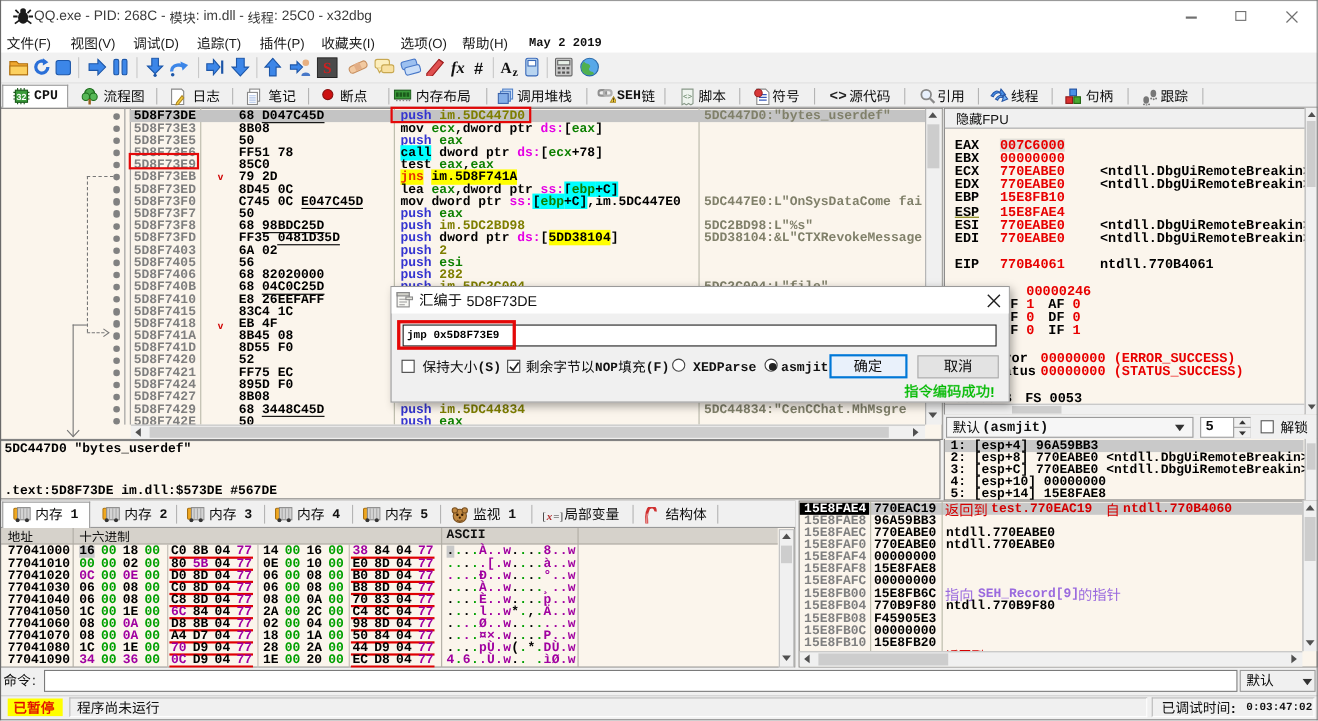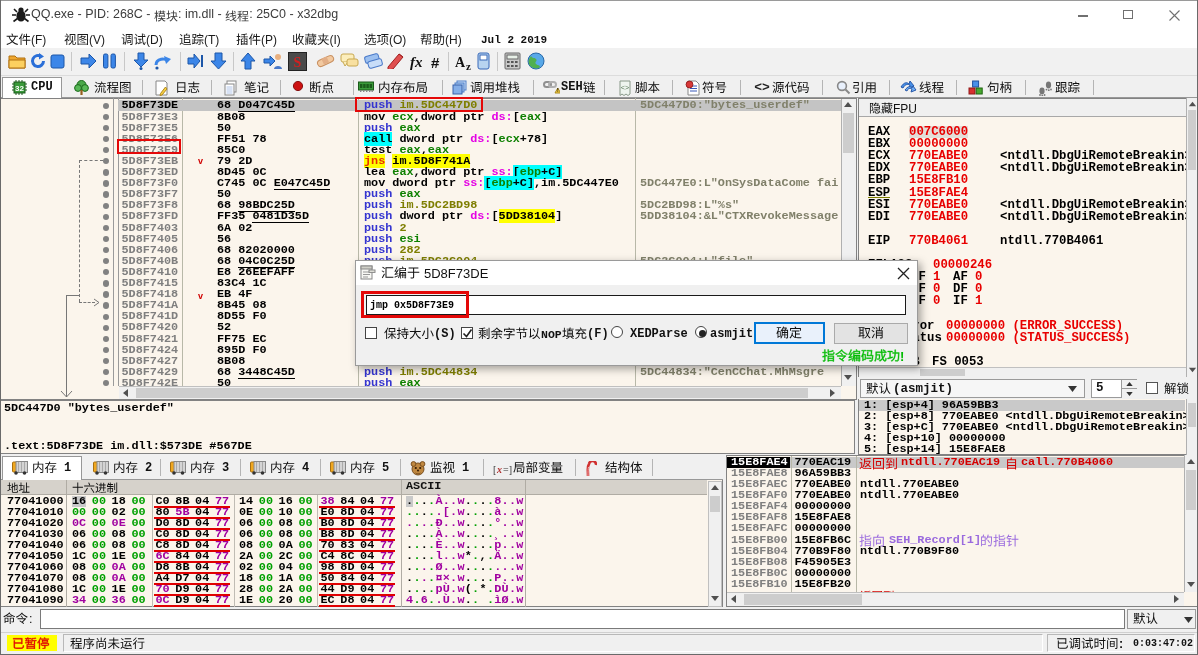--- a/index.html
+++ b/index.html
@@ -167,21 +167,21 @@
   </svg><span style="position:absolute;left:329.5px;top:33px;font:12px &quot;Liberation Sans&quot;;color:#1c1c1c">(I)</span><svg style="position:absolute;left:364px;top:33px;" width="25.0" height="12.5" viewBox="0 -880 2000 1000">
     <g transform="scale(1,-1)" fill="#1c1c1c">
       <use href="#g9009" x="0"></use>
       <use href="#g9879" x="1000"></use>
     </g>
   </svg><span style="position:absolute;left:389.0px;top:33px;font:12px &quot;Liberation Sans&quot;;color:#1c1c1c">(O)</span><svg style="position:absolute;left:420px;top:33px;" width="25.0" height="12.5" viewBox="0 -880 2000 1000">
     <g transform="scale(1,-1)" fill="#1c1c1c">
       <use href="#g5e2e" x="0"></use>
       <use href="#g52a9" x="1000"></use>
     </g>
-  </svg><span style="position:absolute;left:445.0px;top:33px;font:12px &quot;Liberation Sans&quot;;color:#1c1c1c">(H)</span><span style="position:absolute;left:481px;top:34px;font:bold 11px &quot;Liberation Mono&quot;;color:#111">Jul 2 2019</span><div style="position:absolute;left:0px;top:48px;width:1198px;height:28px;background:#f1f1f1;border-bottom:1px solid #dcdcdc;"></div>
+  </svg><span style="position:absolute;left:445.0px;top:33px;font:12px &quot;Liberation Sans&quot;;color:#1c1c1c">(H)</span><span style="position:absolute;left:481px;top:34px;font:bold 11px &quot;Liberation Mono&quot;;color:#111">May 2 2019</span><div style="position:absolute;left:0px;top:48px;width:1198px;height:28px;background:#f1f1f1;border-bottom:1px solid #dcdcdc;"></div>
 <svg style="position:absolute;left:8px;top:53px" width="19" height="17" viewBox="0 0 19 17">
     <path d="M1 3h6l2 2h8v10H1z" fill="#f0a830" stroke="#b07010"></path>
     <path d="M1 7h16v8H1z" fill="#fcd060" stroke="#b07010"></path>
   </svg>
 <svg style="position:absolute;left:29px;top:52px" width="18" height="18" viewBox="0 0 18 18">
     <path d="M14.5 9a5.5 5.5 0 1 1-2.2-4.4" fill="none" stroke="#2a6fd8" stroke-width="3"></path>
     <path d="M10 1l5 3.5-5 3z" fill="#2a6fd8"></path>
   </svg>
 <svg style="position:absolute;left:50px;top:54px" width="15" height="15" viewBox="0 0 15 15">
     <rect x="1" y="1" width="13" height="13" rx="2" fill="#3c86e8" stroke="#1c56a8"></rect>
@@ -611,30 +611,30 @@
   </svg><div style="position:absolute;left:744px;top:593.5px;width:118px;height:11px;background:#cdcdcd;"></div><div style="position:absolute;left:1184px;top:455px;width:14px;height:137px;background:#f0f0f0;border-left:1px solid #b0b0b0;"></div><svg style="position:absolute;left:1186px;top:457px" width="10" height="10" viewBox="0 0 10 10">
     <path d="M1 7l4-5 4 5z" fill="#505050"></path>
   </svg><svg style="position:absolute;left:1186px;top:580px" width="10" height="10" viewBox="0 0 10 10">
     <path d="M1 2l4 5 4-5z" fill="#505050"></path>
   </svg><div style="position:absolute;left:1186px;top:470px;width:10px;height:40px;background:#cdcdcd;"></div><svg style="position:absolute;left:859px;top:456.5px;" width="39" height="13" viewBox="0 -880 3000 1000">
     <g transform="scale(1,-1)" fill="#d40000">
       <use href="#g8fd4" x="0"></use>
       <use href="#g56de" x="1000"></use>
       <use href="#g5230" x="2000"></use>
     </g>
-  </svg><span class="c" style="position:absolute;left:901px;top:457px;color:#d40000">ntdll.770EAC19</span><svg style="position:absolute;left:1005px;top:456.5px;" width="13" height="13" viewBox="0 -880 1000 1000">
+  </svg><span class="c" style="position:absolute;left:901px;top:457px;color:#d40000">test.770EAC19</span><svg style="position:absolute;left:1005px;top:456.5px;" width="13" height="13" viewBox="0 -880 1000 1000">
     <g transform="scale(1,-1)" fill="#d40000">
       <use href="#g81ea" x="0"></use>
     </g>
-  </svg><span class="c" style="position:absolute;left:1021px;top:457px;color:#d40000">call.770B4060</span><svg style="position:absolute;left:859px;top:534.0px;" width="26" height="13" viewBox="0 -880 2000 1000">
+  </svg><span class="c" style="position:absolute;left:1021px;top:457px;color:#d40000">ntdll.770B4060</span><svg style="position:absolute;left:859px;top:534.0px;" width="26" height="13" viewBox="0 -880 2000 1000">
     <g transform="scale(1,-1)" fill="#9a6ade">
       <use href="#g6307" x="0"></use>
       <use href="#g5411" x="1000"></use>
     </g>
-  </svg><span class="c" style="position:absolute;left:889px;top:534.5px;color:#9a6ade">SEH_Record[1]</span><svg style="position:absolute;left:980px;top:534.0px;" width="39" height="13" viewBox="0 -880 3000 1000">
+  </svg><span class="c" style="position:absolute;left:889px;top:534.5px;color:#9a6ade">SEH_Record[9]</span><svg style="position:absolute;left:980px;top:534.0px;" width="39" height="13" viewBox="0 -880 3000 1000">
     <g transform="scale(1,-1)" fill="#9a6ade">
       <use href="#g7684" x="0"></use>
       <use href="#g6307" x="1000"></use>
       <use href="#g9488" x="2000"></use>
     </g>
   </svg><div style="position:absolute;left:0px;top:607px;width:1198px;height:25px;background:#f0f0f0;"></div><svg style="position:absolute;left:3px;top:612px;" width="25.0" height="12.5" viewBox="0 -880 2000 1000">
     <g transform="scale(1,-1)" fill="#111">
       <use href="#g547d" x="0"></use>
       <use href="#g4ee4" x="1000"></use>
     </g>

